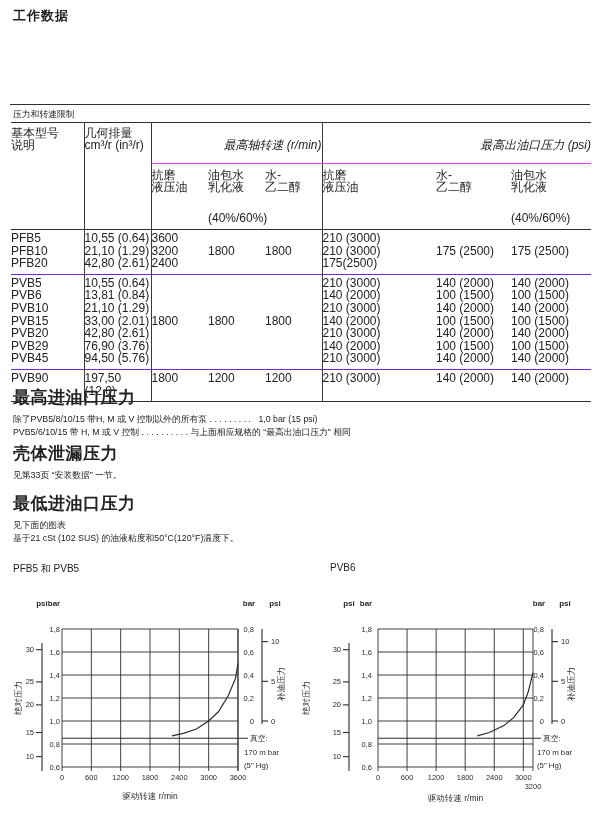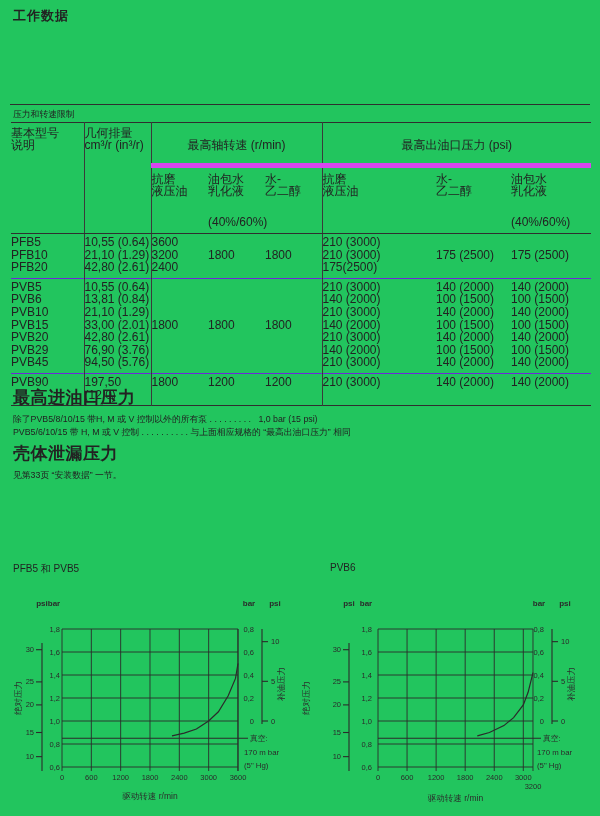--- a/index.html
+++ b/index.html
@@ -1,36 +1,36 @@
 <!DOCTYPE html>
 <html><head>
 <meta charset="utf-8">
 <style>
   html,body{margin:0;padding:0;background:#e8e8e8;}
   .page{
     position:relative;width:600px;height:816px;margin:0 auto;
-    background:#22c55e;color:#222;
+    background:#ffffff;color:#222;
     font-family:"Liberation Sans","DejaVu Sans",sans-serif;
     overflow:hidden;
   }
   .page-title{position:absolute;left:13px;top:7px;font-size:13px;font-weight:bold;letter-spacing:1px;}
   .rule{position:absolute;left:10px;top:104px;width:580px;border-top:1.5px solid #2f2f2f;}
   .table-caption{position:absolute;left:13px;top:109px;font-size:8.8px;}
 
   table.dtable{
     position:absolute;left:11px;top:122px;width:580px;
     border-collapse:collapse;table-layout:fixed;
     font-size:12px;color:#222;
     border-top:1.5px solid #2f2f2f;border-bottom:1.5px solid #2f2f2f;
   }
   .dtable th,.dtable td{font-weight:normal;text-align:left;vertical-align:top;padding:0;line-height:12.6px;}
   .bR{border-right:1px solid #3a3a3a;}
   .dtable tr.r1 th{height:35px;padding-top:5px;}
   .dtable tr.r1 th div{line-height:11.5px;}
-  .dtable .grp{text-align:center;vertical-align:middle;border-bottom:5px solid #d946ef;padding-top:0;}
+  .dtable .grp{text-align:right;vertical-align:middle;border-bottom:1px solid #d946ef;padding-top:0;font-style:italic;}
   .dtable tr.subhead th{height:42px;padding-top:6px;}
   .dtable tr.subhead th div{line-height:11.5px;}
   .dtable tr.pct th{height:17px;}
   .dtable tr.pct th{border-bottom:1.5px solid #2f2f2f;}
   .dtable tr.r1 .c-model,.dtable tr.r1 .c-disp{border-bottom:1.5px solid #2f2f2f;}
   .c1{padding-left:3px;}  .c2{padding-left:11px;}
   .c3{padding-left:9px;}  .c4{padding-left:16px;} .c5{padding-left:20px;}
   .c6{padding-left:13px;} .c7{padding-left:10px;} .c8{padding-left:9px;}
   .dtable tr.g-start td{border-top:1px solid #6d28d9;}
   .dtable tr.g-pad-top td{padding-top:2px;}
@@ -232,20 +232,25 @@
     <div class="sec-h">最高进油口压力</div>
     <div class="sec-line">除了PVB5/8/10/15 带H, M 或 V 控制以外的所有泵 . . . . . . . . .   1,0 bar (15 psi)</div>
     <div class="sec-line">PVB5/6/10/15 带 H, M 或 V 控制 . . . . . . . . . . 与上面相应规格的 “最高出油口压力” 相同</div>
   </div>
 
   <div class="section" id="sec1">
     <div class="sec-h">壳体泄漏压力</div>
     <div class="sec-line">见第33页 “安装数据” 一节。</div>
   </div>
 
+  <div class="section" id="sec2">
+    <div class="sec-h">最低进油口压力</div>
+    <div class="sec-line">见下面的图表</div>
+    <div class="sec-line">基于21 cSt (102 SUS) 的油液粘度和50°C(120°F)温度下。</div>
+  </div>
 
   <div class="chart-title" id="ctitle0">PFB5 和 PVB5</div>
   <div class="chart-title" id="ctitle1">PVB6</div>
 
   <svg class="chart" id="chart0" width="290" height="226" viewBox="0 0 290 226">
       <text x="32" y="18" font-size="8" fill="#2b2b2b" text-anchor="middle" font-weight="bold">psi</text>
       <text x="44" y="18" font-size="8" fill="#2b2b2b" text-anchor="middle" font-weight="bold">bar</text>
       <text x="239" y="18" font-size="8" fill="#2b2b2b" text-anchor="middle" font-weight="bold">bar</text>
       <text x="265" y="18" font-size="8" fill="#2b2b2b" text-anchor="middle" font-weight="bold">psi</text>
       <line x1="52" y1="41" x2="52" y2="179" stroke="#2b2b2b" stroke-width="0.9"></line>

